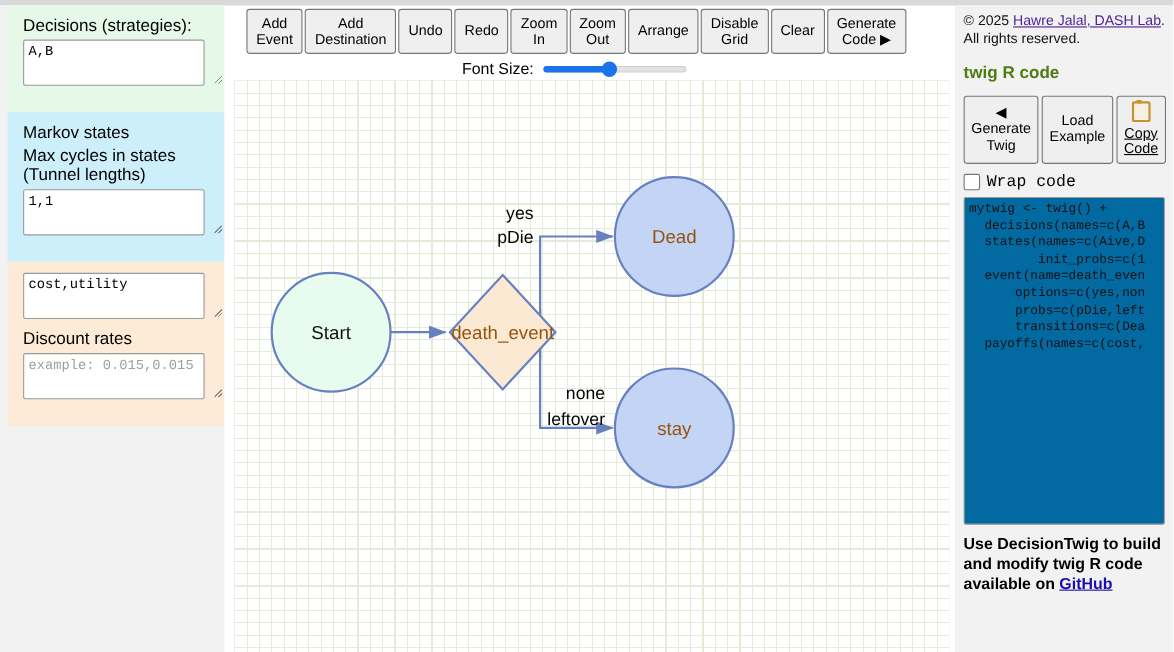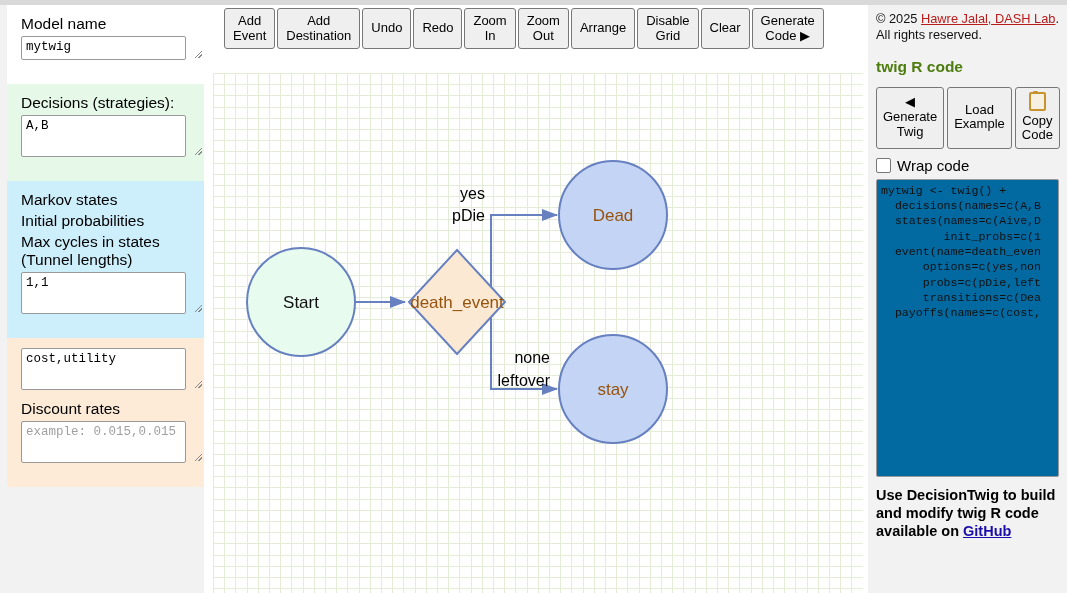--- a/index.html
+++ b/index.html
@@ -197,21 +197,21 @@
     background: #f2f2f2;
     overflow: hidden;
   }
   .rp-inner { padding: 6px 8px 0 8px; }
   #copyright {
     font-size: 12.8px;
     color: #111;
     line-height: 1.28;
     margin-bottom: 14px;
   }
-  #copyright a { color: #b91c1c; }
+  #copyright a { color: #4c1d95; }
   #rp-title {
     font-size: 15.5px;
     font-weight: bold;
     color: #4d7c0f;
     margin-bottom: 11px;
   }
   #rp-buttons {
     display: flex;
     gap: 3px;
     margin-bottom: 8px;
@@ -257,21 +257,21 @@
     gap: 6px;
     margin-bottom: 5px;
   }
   .cbox {
     width: 13px; height: 13px;
     border: 1px solid #777;
     background: #fff;
     border-radius: 2px;
     cursor: pointer;
   }
-  #wrap-label { font-size: 15px; color: #000; }
+  #wrap-label { font-size: 15px; color: #000; font-family: Liberation Mono, monospace; }
   #codearea {
     display: block;
     width: 183px;
     height: 298px;
     box-sizing: border-box;
     font-family: "Liberation Mono", monospace;
     font-size: 11.6px;
     line-height: 1.32;
     color: #111;
     background: #0369a1;
@@ -315,38 +315,39 @@
       <div class="tbtn">Zoom
 Out</div>
       <div class="tbtn">Arrange</div>
       <div class="tbtn">Disable
 Grid</div>
       <div class="tbtn">Clear</div>
       <div class="tbtn">Generate
 Code ▶</div>
     </div>
 
+  <div id="fontsize-row">
+    <span id="fontsize-label">Font Size:</span>
+    <div class="slider">
+      <div class="track"></div>
+      <div class="fill" style="width: 64.5px;"></div>
+      <div class="thumb" style="left: 52.5px;"></div>
+    </div>
+  </div>
 
   <div id="sidebar">
     <div class="side-inner">
-        <div class="sec white">
-          <div class="fieldlabel" style="white-space: pre-line;">Model name</div>
-          <span class="ta-wrap grip">
-            <textarea class="ta h1" spellcheck="false" placeholder="" style="">mytwig</textarea>
-          </span>
-        </div>
         <div class="sec green">
           <div class="fieldlabel" style="white-space: pre-line;">Decisions (strategies):</div>
           <span class="ta-wrap grip">
             <textarea class="ta h2" spellcheck="false" placeholder="" style="">A,B</textarea>
           </span>
         </div>
         <div class="sec blue">
           <div class="fieldlabel" style="white-space: pre-line;">Markov states</div>
-          <div class="fieldlabel" style="white-space: pre-line;">Initial probabilities</div>
           <div class="fieldlabel" style="white-space: pre-line;">Max cycles in states
 (Tunnel lengths)</div>
           <span class="ta-wrap grip">
             <textarea class="ta h2" spellcheck="false" placeholder="" style="">1,1</textarea>
           </span>
         </div>
         <div class="sec peach">
           <span class="ta-wrap grip">
             <textarea class="ta h2" spellcheck="false" placeholder="" style="">cost,utility</textarea>
           </span>
@@ -411,21 +412,21 @@
         <span>© 2025 </span><a href="#">Hawre Jalal, DASH Lab</a><span>. All rights reserved.</span>
       </div>
 
       <div id="rp-title">twig R code</div>
 
       <div id="rp-buttons">
           <div class="rbtn"><div class="glyph">◀</div><div style="white-space: pre-line;">Generate
 Twig</div></div>
           <div class="rbtn"><div style="white-space: pre-line;">Load
 Example</div></div>
-          <div class="rbtn"><div class="clip-ico"></div><div style="white-space: pre-line;">Copy
+          <div class="rbtn"><div class="clip-ico"></div><div style="white-space: pre-line; text-decoration: underline;">Copy
 Code</div></div>
         </div>
 
       <div id="wrap-row">
         <div class="cbox"></div>
         <span id="wrap-label">Wrap code</span>
       </div>
 
       <textarea id="codearea" spellcheck="false" style="">mytwig &lt;- twig() +
   decisions(names=c(A,B

